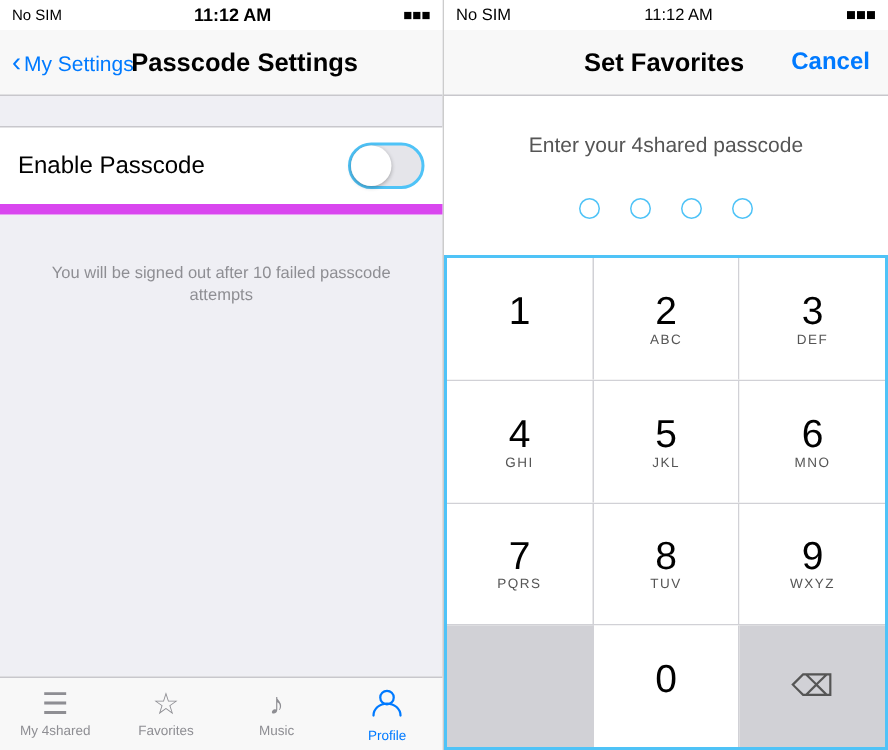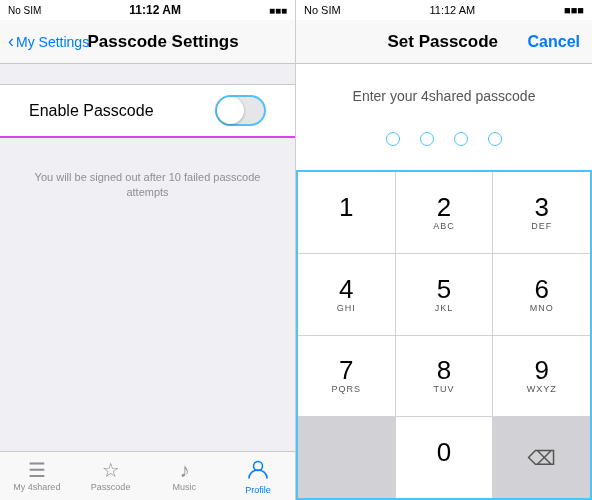--- a/index.html
+++ b/index.html
@@ -66,22 +66,22 @@
     }
 
     .settings-content {
       flex: 1;
       padding: 20px 0 0 0;
     }
 
     .settings-row {
       background: #fff;
       border-top: 1px solid #c8c7cc;
-      border-bottom: 2px solid #d946ef;
-      padding: 10px 29px;
+      border-bottom: 7px solid #d946ef;
+      padding: 10px 12px;
       display: flex;
       align-items: center;
       justify-content: space-between;
     }
     .settings-row-label {
       font-size: 16px;
       color: #000;
     }
 
     
@@ -277,21 +277,21 @@
     <div class="hint-text">You will be signed out after 10 failed passcode attempts</div>
   </div>
 
   <div class="tab-bar">
     <div class="tab-item">
       <span class="tab-icon">☰</span>
       <span>My 4shared</span>
     </div>
     <div class="tab-item">
       <span class="tab-icon">☆</span>
-      <span>Passcode</span>
+      <span>Favorites</span>
     </div>
     <div class="tab-item">
       <span class="tab-icon">♪</span>
       <span>Music</span>
     </div>
     <div class="tab-item active">
       <span class="tab-icon">
         <svg width="22" height="22" viewBox="0 0 22 22" fill="none" xmlns="http://www.w3.org/2000/svg">
           <circle cx="11" cy="8" r="4.5" stroke="#007aff" stroke-width="1.5" fill="none"></circle>
           <path d="M2 20c0-4.4 4-8 9-8s9 3.6 9 8" stroke="#007aff" stroke-width="1.5" fill="none" stroke-linecap="round"></path>
@@ -305,21 +305,21 @@
 <div class="right-panel">
 
   <div class="right-status-bar">
     <span>No SIM</span>
     <span>11:12 AM</span>
     <span>■■■</span>
   </div>
 
   <div class="right-nav-bar">
     <span style="width:50px;"></span>
-    <span class="nav-title-center">Set Passcode</span>
+    <span class="nav-title-center">Set Favorites</span>
     <span class="cancel-btn">Cancel</span>
   </div>
 
   <div class="passcode-prompt">
     <div class="passcode-prompt-text">Enter your 4shared passcode</div>
     <div class="passcode-dots">
       <div class="dot"></div>
       <div class="dot"></div>
       <div class="dot"></div>
       <div class="dot"></div>

